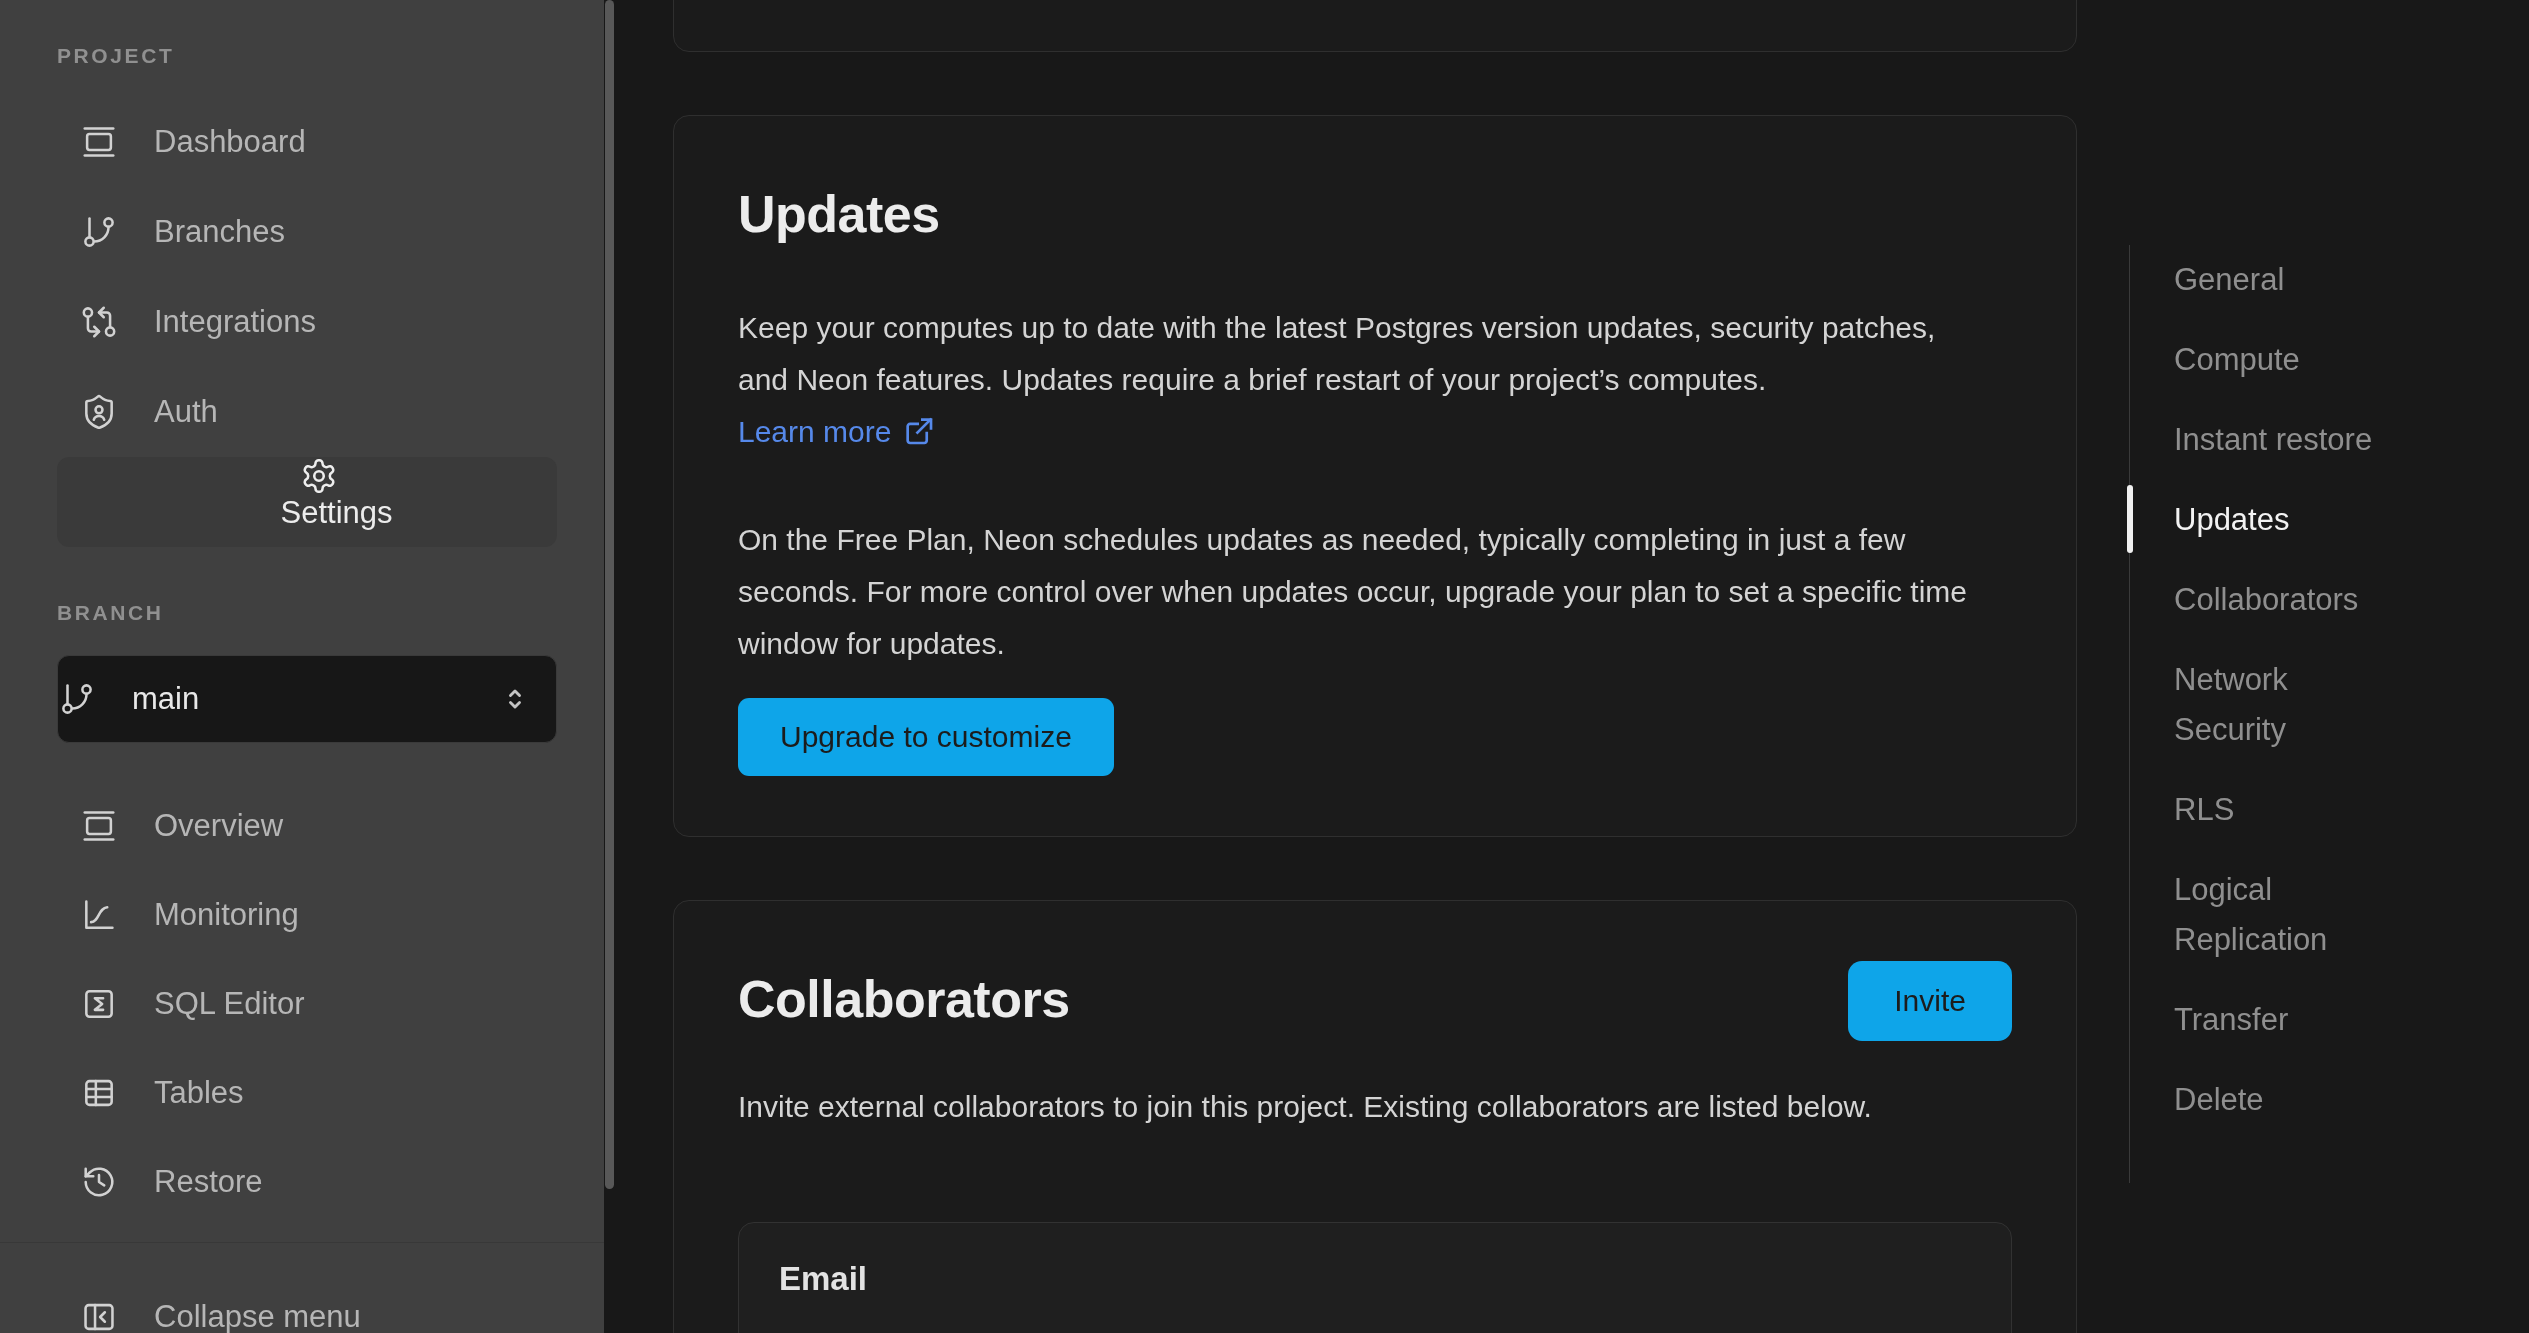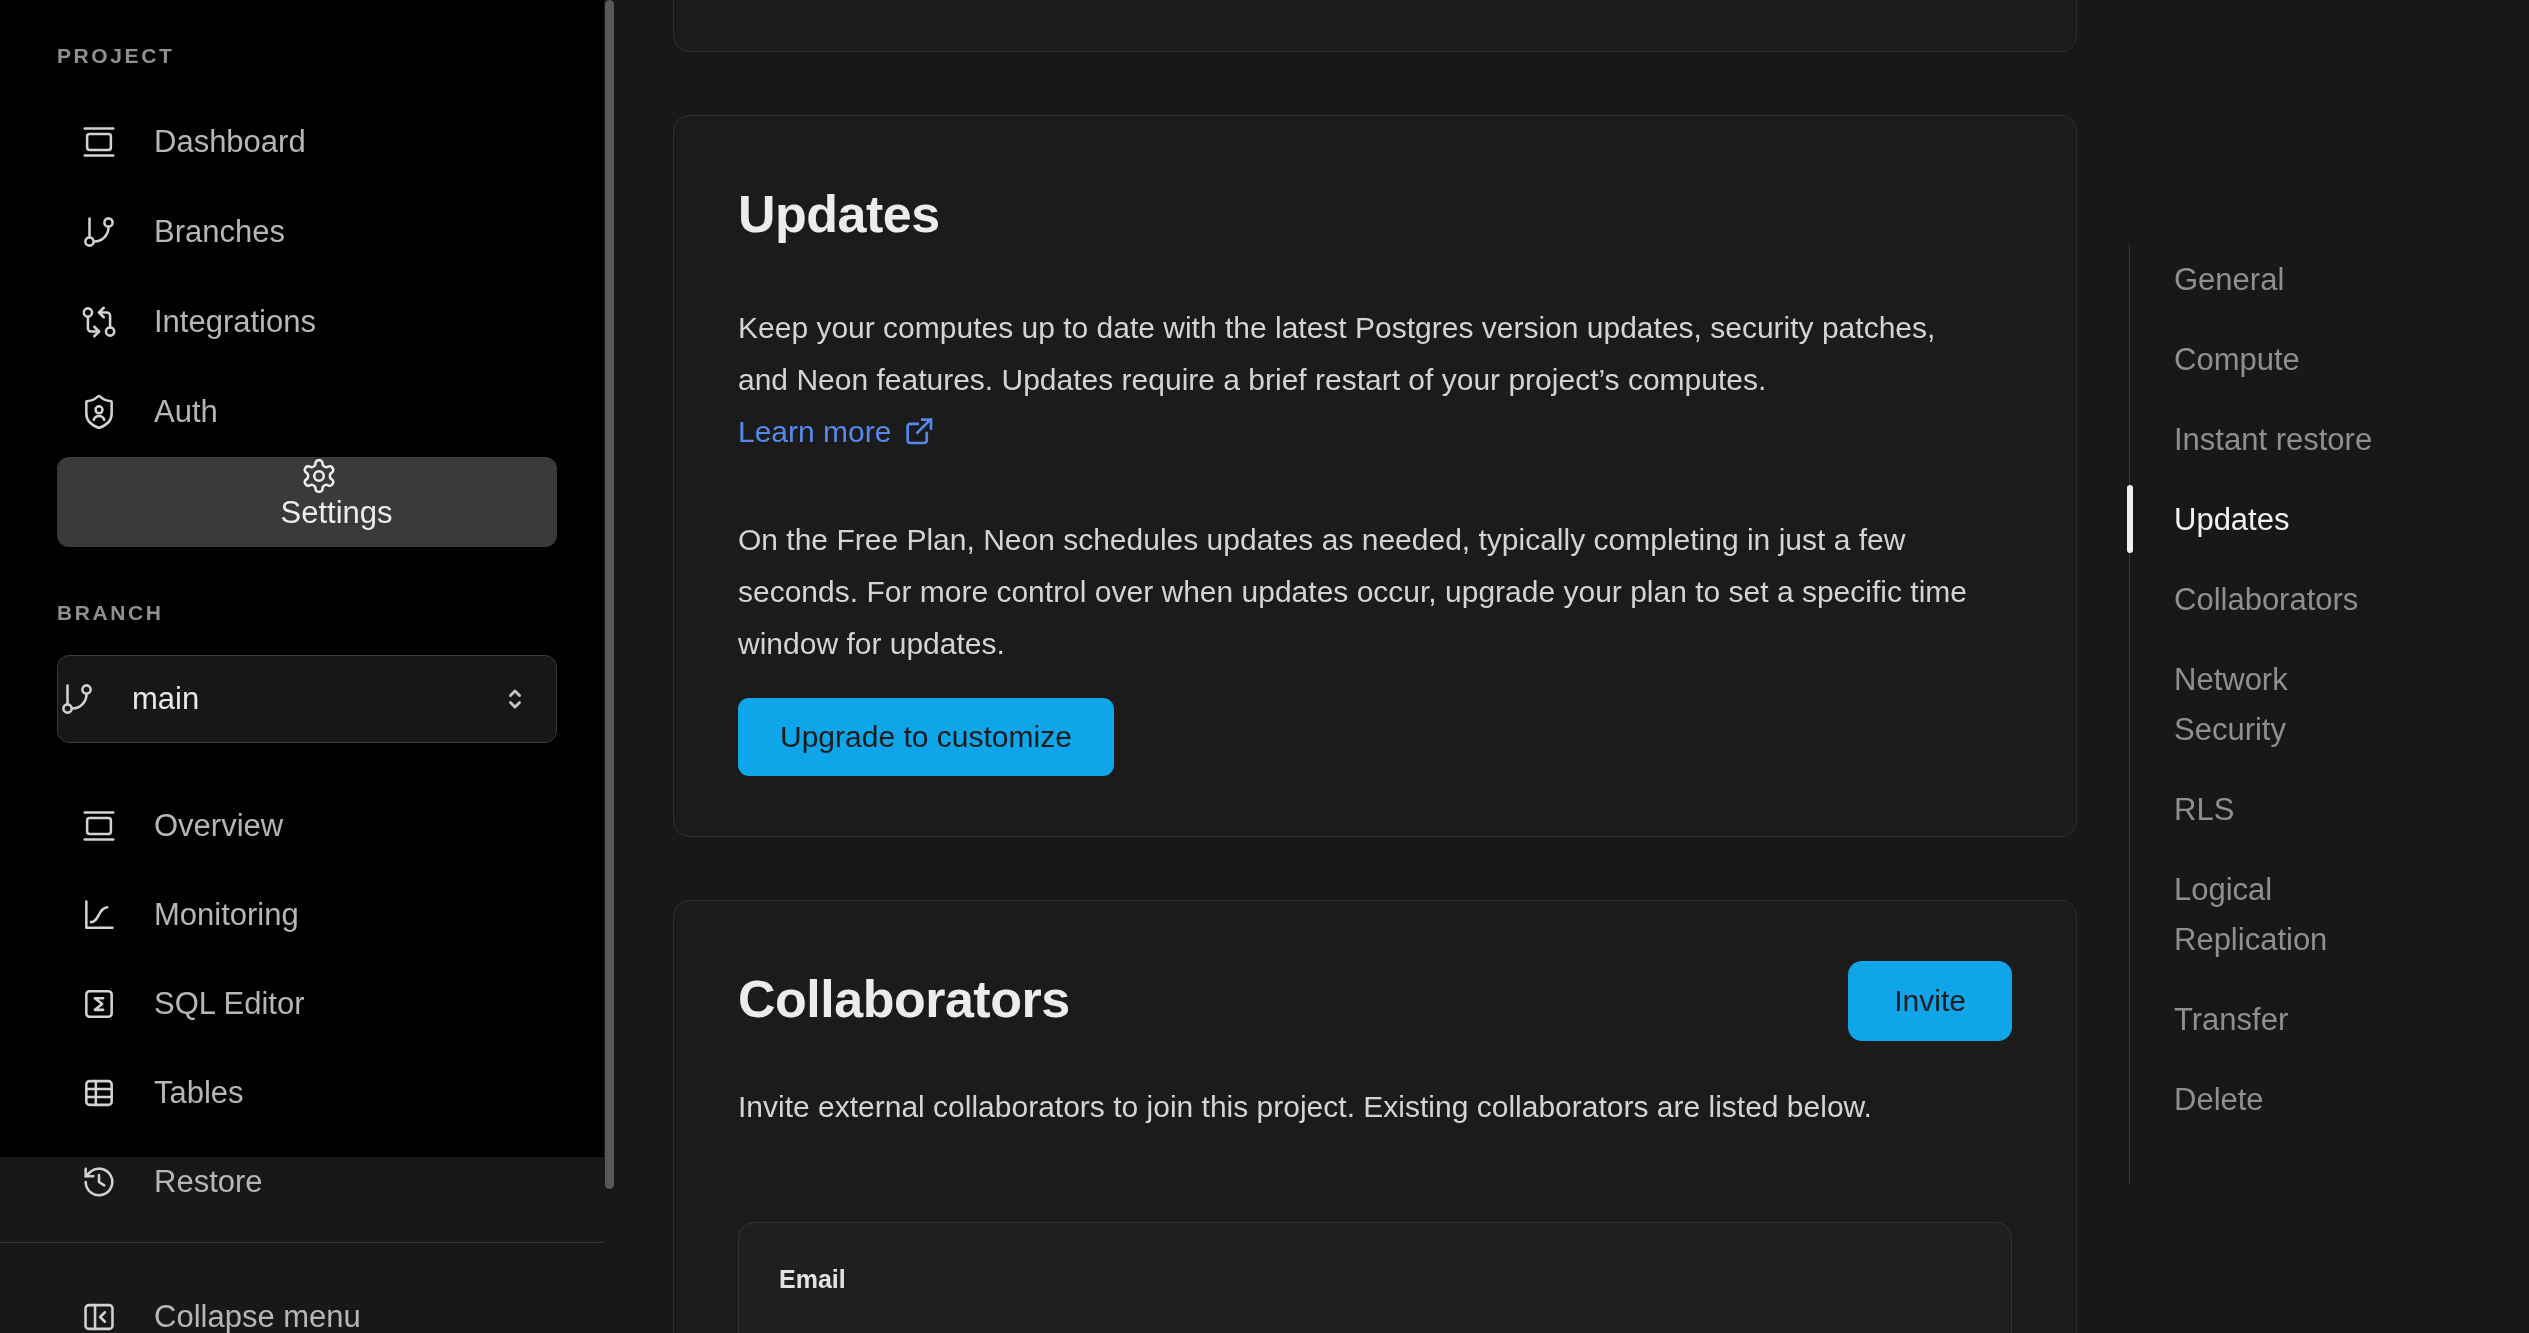--- a/index.html
+++ b/index.html
@@ -5,22 +5,22 @@
   * { margin:0; padding:0; box-sizing:border-box; }
   html,body { background:#181818; }
   body { font-family:"Liberation Sans", sans-serif; }
   #screen {
     position:relative; width:2529px; height:1333px;
     background:#181818; overflow:hidden;
   }
 
   
   .sidebar {
-    position:absolute; left:0; top:0; width:604px; height:1157px;
-    background:#000000;
+    position:absolute; left:0; top:0; width:604px; height:1333px;
+    background:#404040;
   }
   .scroll-thumb {
     position:absolute; left:605px; top:0; width:9px; height:1189px;
     background:#585858; border-radius:5px;
   }
   .section-label {
     position:absolute; left:57px;
     font-size:21px; font-weight:700; letter-spacing:2.6px; color:#909090;
   }
   .label-project { top:44px; }
@@ -97,21 +97,21 @@
     border-radius:14px; font-size:30px; font-weight:500;
   }
   .p-collab { top:180px; }
 
   .email-panel {
     position:absolute; left:64px; top:321px; width:1274px; height:290px;
     background:#1f1f1f; border:1.5px solid #323232; border-radius:16px;
   }
   .email-header {
     position:absolute; left:40px; top:36px;
-    font-size:25px; font-weight:700; color:#e3e3e3; line-height:40px;
+    font-size:33px; font-weight:700; color:#e3e3e3; line-height:40px;
   }
 
   
   .snav {
     position:absolute; left:2129px; top:245px; width:300px;
     border-left:1.5px solid #3a3a3a; padding-top:10px; min-height:938px;
   }
   .snav-item {
     position:relative; display:block; max-width:270px;
     padding-left:44px; margin-bottom:30px;

